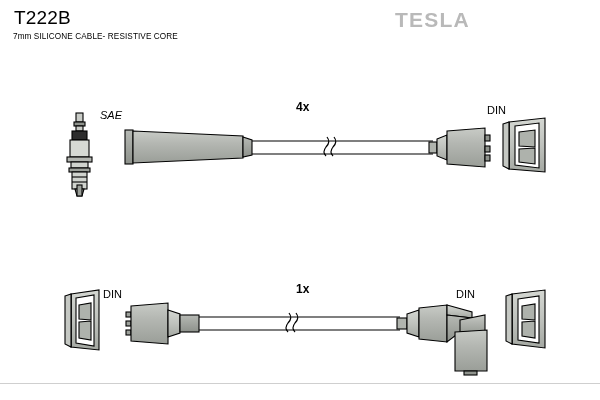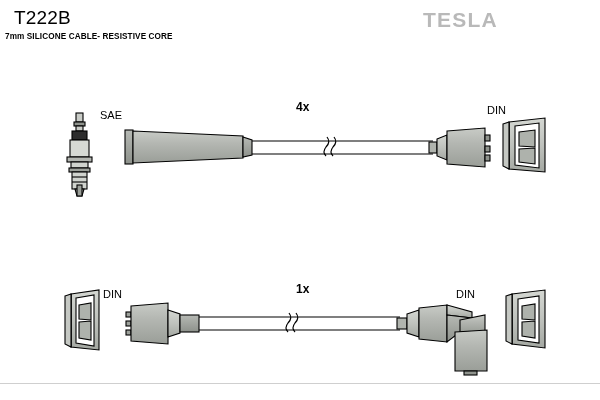--- a/index.html
+++ b/index.html
@@ -25,54 +25,53 @@
     position: absolute;
     left: 14px;
     top: 8px;
     font-size: 19px;
     font-weight: normal;
     letter-spacing: 0.2px;
     line-height: 1;
   }
   .subtitle {
     position: absolute;
-    left: 5px;
+    left: 13px;
     top: 33px;
     font-size: 8.2px;
-    font-weight: bold;
+    font-weight: normal;
     letter-spacing: 0.1px;
     line-height: 1;
     white-space: nowrap;
     text-align: center;
   }
   .brand {
     position: absolute;
     left: 395px;
     top: 9px;
     font-size: 21px;
     font-weight: bold;
     letter-spacing: 1.2px;
     color: #b9b9b9;
     line-height: 1;
-    margin-left: 28px;
   }
   .lbl {
     position: absolute;
     font-size: 11px;
     line-height: 1;
     white-space: nowrap;
   }
   .lbl-qty {
     position: absolute;
     font-size: 12px;
     font-weight: bold;
     line-height: 1;
     white-space: nowrap;
   }
-  .lbl-sae { left: 100px; top: 110px; }
+  .lbl-sae { left: 100px; top: 110px; font-style: italic; }
   .lbl-din-tr { left: 487px; top: 105px; }
   .lbl-din-bl { left: 103px; top: 289px; }
   .lbl-din-br { left: 456px; top: 289px; }
   .lbl-4x { left: 296px; top: 101px; }
   .lbl-1x { left: 296px; top: 283px; }
   .bottom-rule {
     position: absolute;
     left: 0;
     top: 383px;
     width: 600px;

